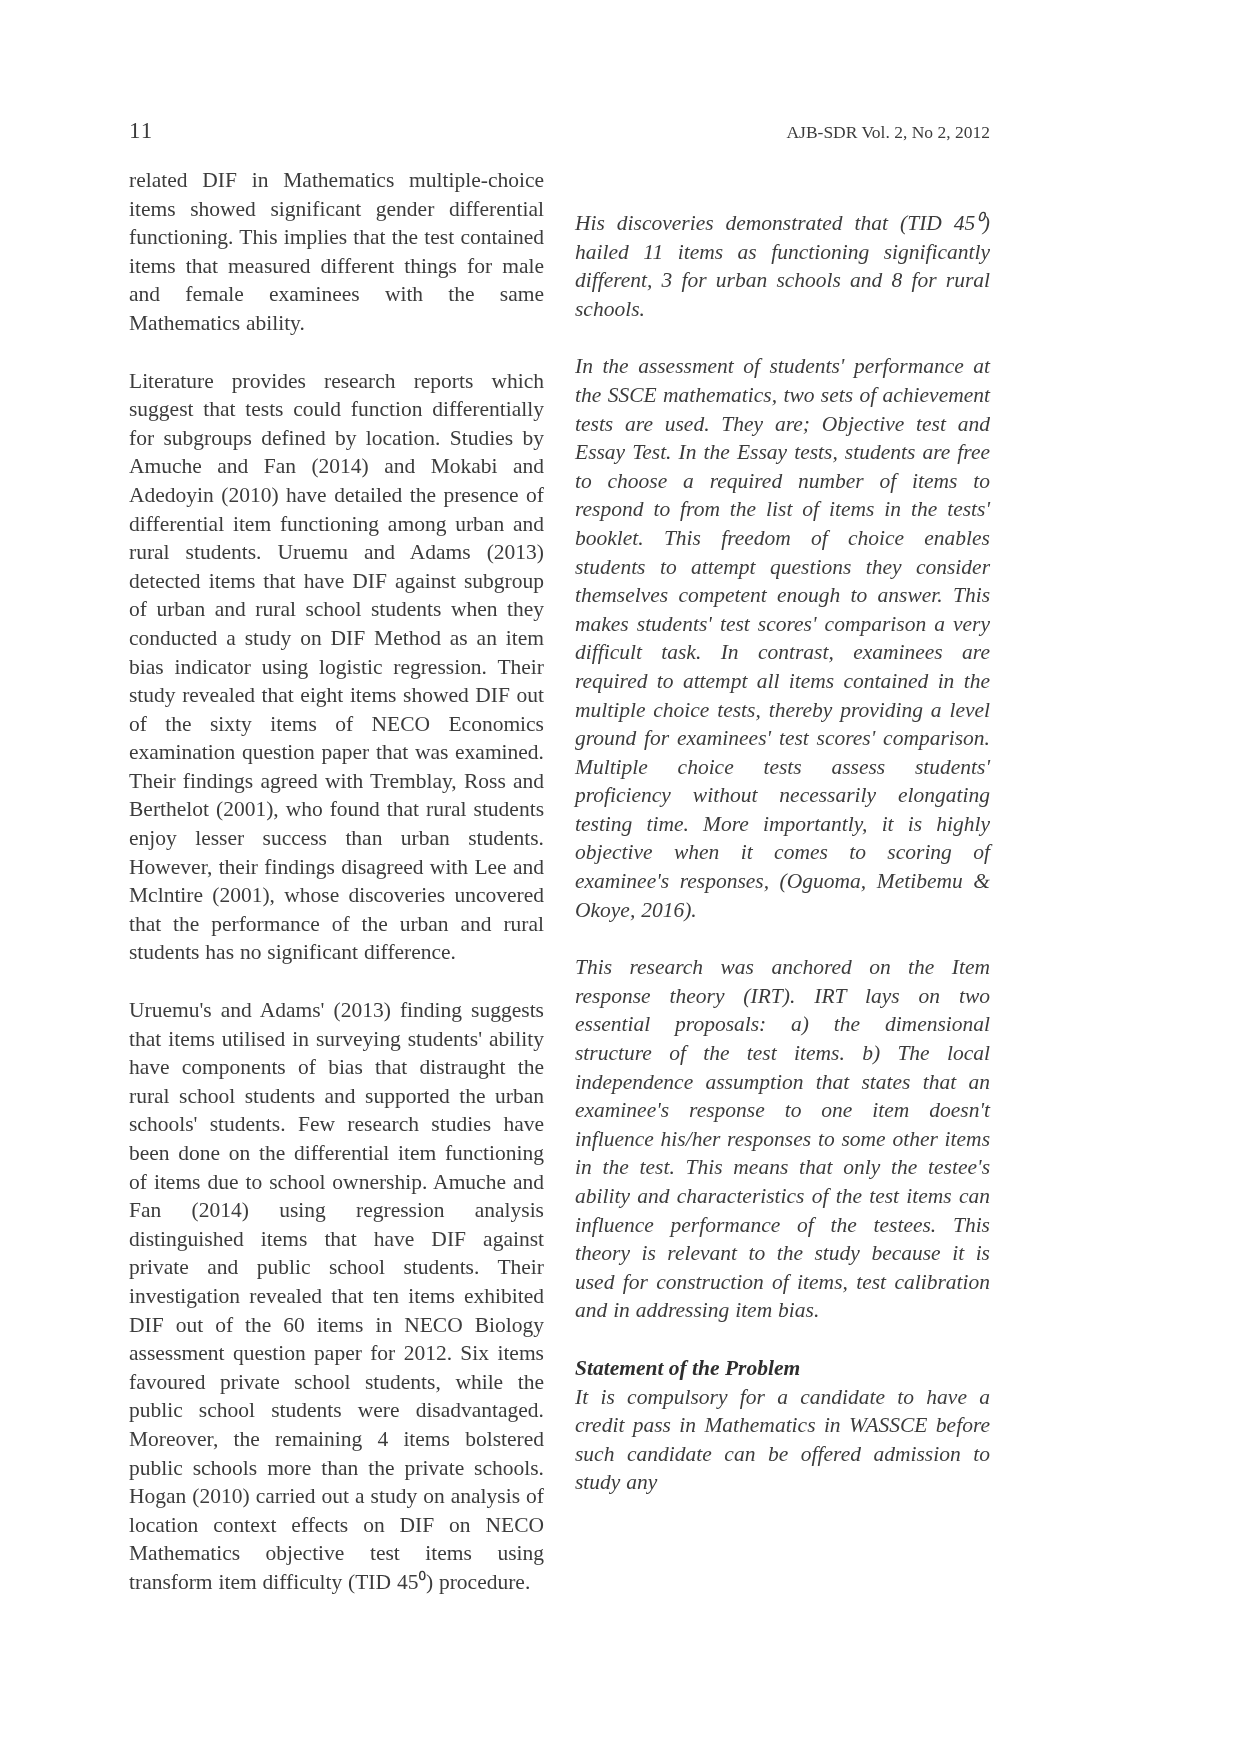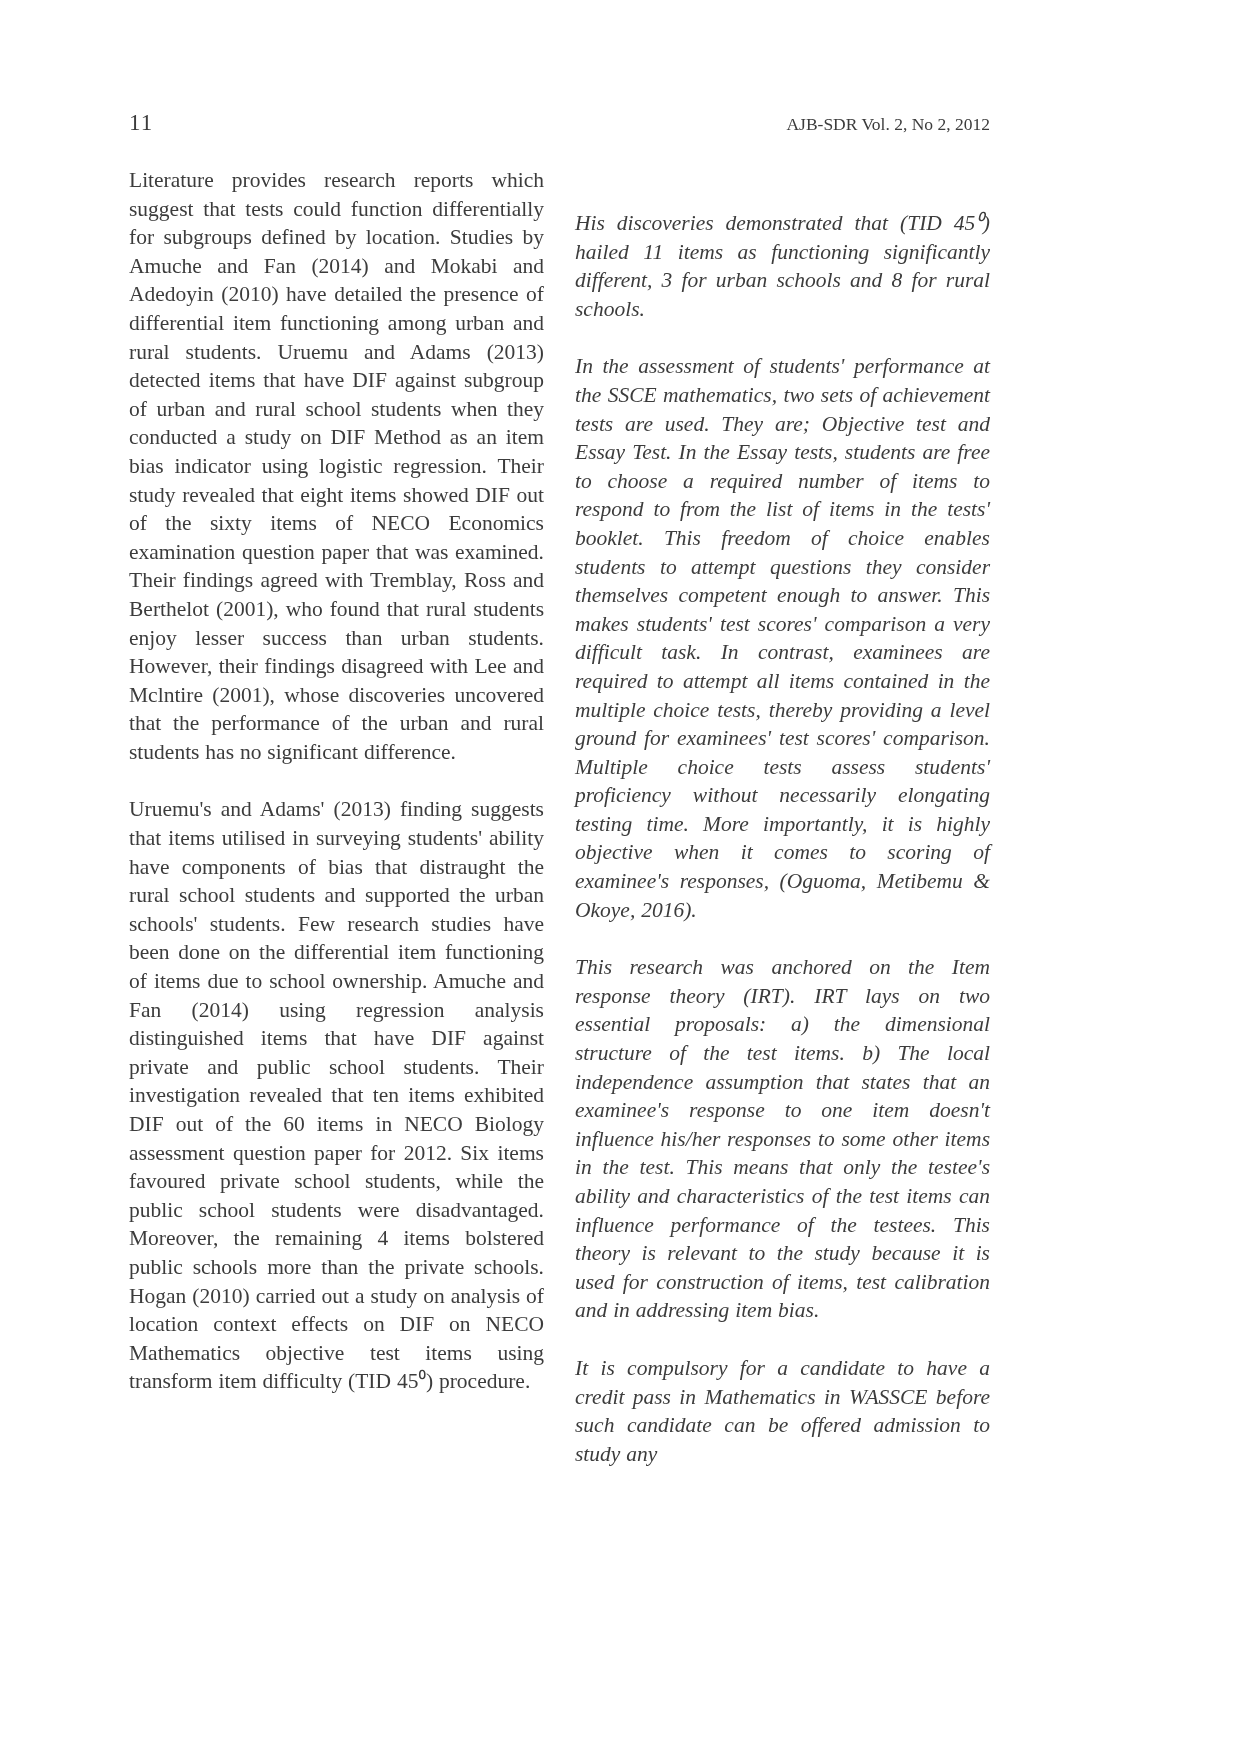--- a/index.html
+++ b/index.html
@@ -21,20 +21,21 @@
     top: 110px;
     left: 129px;
     width: 861px;
     display: flex;
     justify-content: space-between;
     align-items: baseline;
   }
   .page-number {
     font-size: 23px;
     letter-spacing: 1px;
+    margin-top: 8px;
   }
   .journal-ref {
     font-size: 17.5px;
   }
   .content {
     position: absolute;
     top: 166px;
     left: 129px;
     width: 861px;
     display: flex;
@@ -71,26 +72,28 @@
 <div class="page">
 
   <header class="page-header">
     <span class="page-number">11</span>
     <span class="journal-ref">AJB-SDR Vol. 2, No 2, 2012</span>
   </header>
 
   <main class="content">
 
     <section class="column left">
+      <p>related DIF in Mathematics multiple-choice items showed significant gender differential functioning. This implies that the test contained items that measured different things for male and female examinees with the same Mathematics ability.</p>
       <p>Literature provides research reports which suggest that tests could function differentially for subgroups defined by location. Studies by Amuche and Fan (2014) and Mokabi and Adedoyin (2010) have detailed the presence of differential item functioning among urban and rural students.  Uruemu and Adams (2013) detected items that have DIF against subgroup of urban and rural school students when they conducted a study on DIF Method as an item bias indicator using logistic regression. Their study revealed that eight items showed DIF out of the sixty items of NECO Economics examination question paper that was examined. Their findings agreed with Tremblay, Ross and Berthelot (2001), who found that rural students enjoy lesser success than urban students. However, their findings disagreed with Lee and Mclntire (2001), whose discoveries uncovered that the performance of the urban and rural students has no significant difference.</p>
       <p>Uruemu's and Adams' (2013) finding suggests that items utilised in surveying students' ability have components of bias that distraught the rural school students and supported the urban schools' students. Few research studies have been done on the differential item functioning of items due to school ownership. Amuche and Fan (2014) using regression analysis distinguished items that have DIF against private and public school students. Their investigation revealed that ten items exhibited DIF out of the 60 items in NECO Biology assessment question paper for 2012. Six items favoured private school students, while the public school students were disadvantaged. Moreover, the remaining 4 items bolstered public schools more than the private schools. Hogan (2010) carried out a study on analysis of location context effects on DIF on NECO Mathematics objective test items using transform item difficulty (TID 45⁰) procedure.</p>
     </section>
 
     <section class="column right">
       <p>His discoveries demonstrated that (TID 45⁰) hailed 11 items as functioning significantly different, 3 for urban schools and 8 for rural schools.</p>
       <p>In the assessment of students' performance at the SSCE mathematics, two sets of achievement tests are used.  They are; Objective test and Essay Test.  In the Essay tests, students are free to choose a required number of items to respond to from the list of items in the tests' booklet. This freedom of choice enables students to attempt questions they consider themselves competent enough to answer. This makes students' test scores' comparison a very difficult task.  In contrast, examinees are required to attempt all items contained in the multiple choice tests, thereby providing a level ground for examinees' test scores' comparison. Multiple choice tests assess students' proficiency without necessarily elongating testing time.  More importantly, it is highly objective when it comes to scoring of examinee's responses, (Oguoma, Metibemu &amp; Okoye, 2016).</p>
       <p>This research was anchored on the Item response theory (IRT).  IRT lays on two essential proposals: a) the dimensional structure of the test items. b) The local independence assumption that states that an examinee's response to one item doesn't influence his/her responses to some other items in the test. This means that only the testee's ability and characteristics of the test items can influence performance of the testees. This theory is relevant to the study because it is used for construction of items, test calibration and in addressing item bias.</p>
+      <h2>Statement of the Problem</h2>
       <p>It is compulsory for a candidate to have a credit pass in Mathematics in WASSCE before such candidate can be offered admission to study any</p>
     </section>
 
   </main>
 
 </div>
 
 </body></html>

